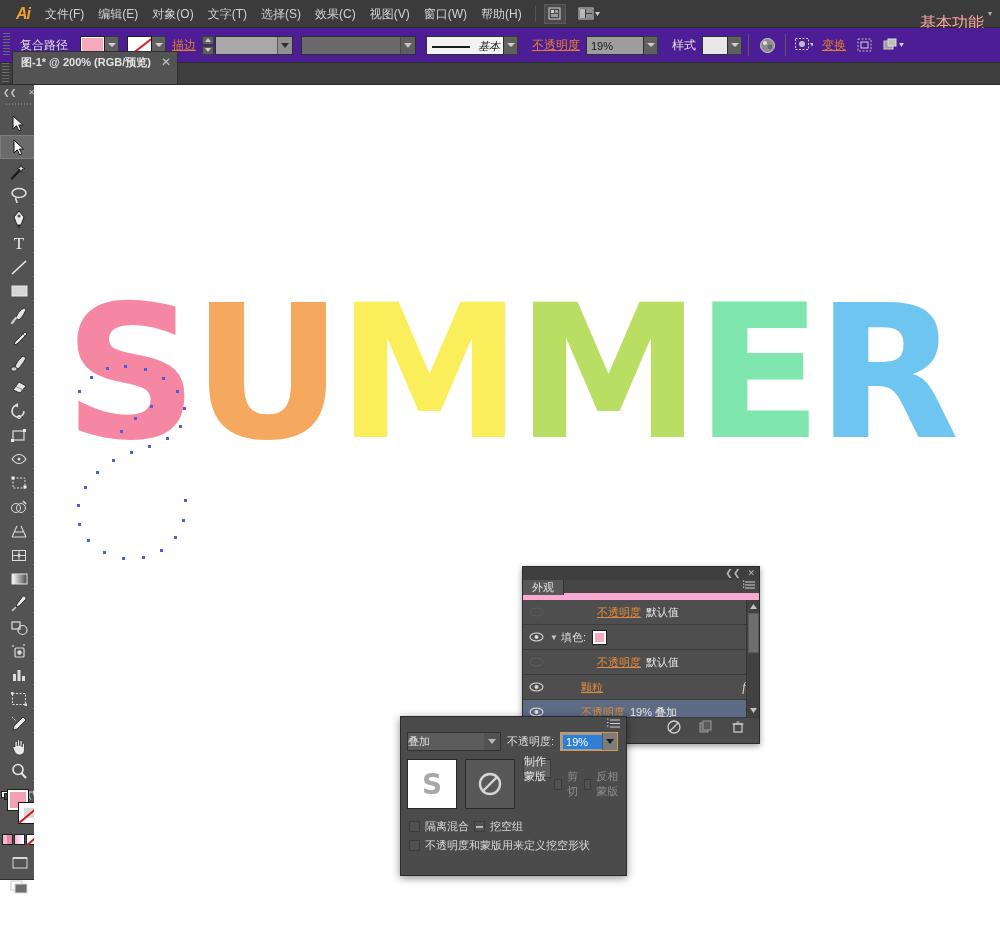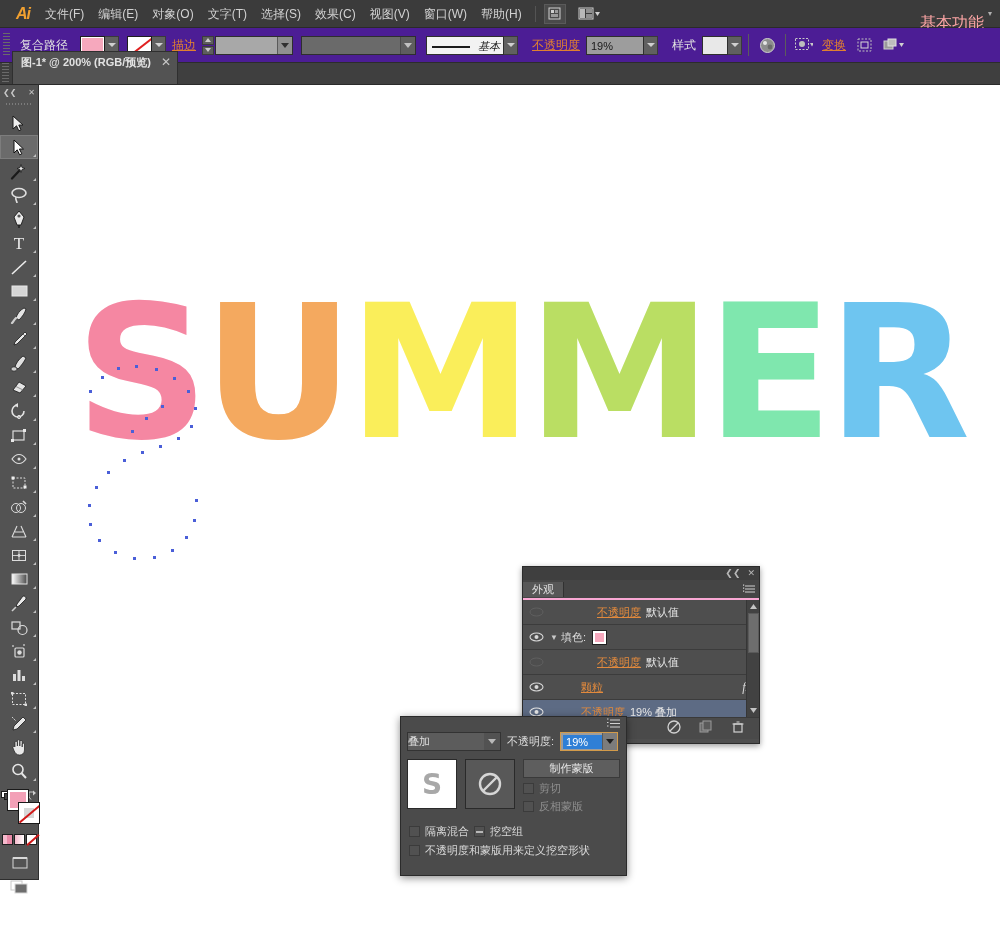--- a/index.html
+++ b/index.html
@@ -210,21 +210,21 @@
   .fs-mini { position: absolute; left: 1px; top: 0px; width: 12px; height: 10px; }
   .fs-swap { position: absolute; right: 1px; top: 0px; width: 10px; height: 10px; }
   .colormodes { display: flex; justify-content: center; gap: 1px; margin-top: 2px; }
   .cm { width: 11px; height: 11px; border: 1px solid #1f1f1f; }
   .cm1 { background: linear-gradient(to right, #f5b9cc 0 50%, #e98aa8 50% 100%); }
   .cm2 { background: linear-gradient(to right, #fff 0 100%); position: relative; }
   .cm2::after { content:''; position:absolute; left:-2px; top:4px; width:16px; height:2px; background:#d01818; transform: rotate(-42deg); }
 
   
   .canvas {
-    position: absolute; left: 45px; top: 85px; width: 821px; height: 853px;
+    position: absolute; left: 34px; top: 85px; width: 821px; height: 853px;
     background: #ffffff;
   }
   .artboard {
     position: absolute; left: 0; top: 0; width: 961px; height: 853px;
     background: #ffffff;
   }
   .summer {
     position: absolute; left: 30px; top: 195px;
     font-family: "DejaVu Sans", sans-serif;
     font-size: 0;
@@ -247,22 +247,22 @@
     position: absolute; left: 522px; top: 566px; width: 238px; height: 178px;
     background: #4e4e4e; border: 1px solid #2b2b2b;
     box-shadow: 0 2px 6px rgba(0,0,0,.4);
   }
   .ap-titlebar {
     height: 13px; background: #3f3f3f; display: flex; align-items: center;
     justify-content: flex-end; padding-right: 4px; gap: 7px;
   }
   .ap-titlebar span { color: #b6b6b6; font-size: 9px; line-height: 1; }
   .ap-tabrow {
-    height: 20px; background: #454545; display: flex; align-items: center;
-    border-bottom: 2px solid #f9a8d4;
+    height: 20px; background: #454545; display: flex; align-items: flex-start;
+    border-bottom: 7px solid #f9a8d4;
   }
   .ap-tab {
     background: #575757; padding: 0 9px; font-size: 11px; color: #e0e0e0;
     display: flex; align-items: center; border-right: 1px solid #313131;
   }
   .ap-menu {
     margin-left: auto; width: 20px; display: flex; align-items: center; justify-content: center;
   }
   .ap-list { position: relative; height: 117px; background: #4e4e4e; overflow: hidden; }
   .ap-row {
@@ -317,21 +317,21 @@
   .tr-opfield .a i { border-left: 4px solid transparent; border-right: 4px solid transparent; border-top: 5px solid #202020; }
   .tr-mid { display: flex; padding: 8px 6px 0 6px; gap: 8px; }
   .tr-thumb {
     width: 50px; height: 50px; background: #ffffff; border: 1px solid #2a2a2a;
     display: flex; align-items: center; justify-content: center;
   }
   .tr-thumb2 {
     width: 50px; height: 50px; background: #585858; border: 1px solid #2a2a2a;
     display: flex; align-items: center; justify-content: center;
   }
-  .tr-right { flex: 1; display: flex; flex-direction: column; gap: 3px; }
+  .tr-right { flex: 1; display: flex; flex-direction: row; gap: 3px; }
   .tr-btn {
     height: 19px; background: #5e5e5e; border: 1px solid #3a3a3a;
     display: flex; align-items: center; justify-content: center;
     font-size: 11px; color: #e6e6e6;
   }
   .tr-chk { display: flex; align-items: center; gap: 5px; font-size: 11px; color: #8e8e8e; }
   .tr-chk .box { width: 11px; height: 11px; background: #515151; border: 1px solid #3b3b3b; }
   .tr-bottom { padding: 10px 6px 0 8px; display: flex; flex-direction: column; gap: 4px; }
   .tr-chk2 { display: flex; align-items: center; gap: 5px; font-size: 11px; color: #d8d8d8; }
   .tr-chk2 .box { width: 11px; height: 11px; background: #515151; border: 1px solid #3b3b3b; flex: none; }

